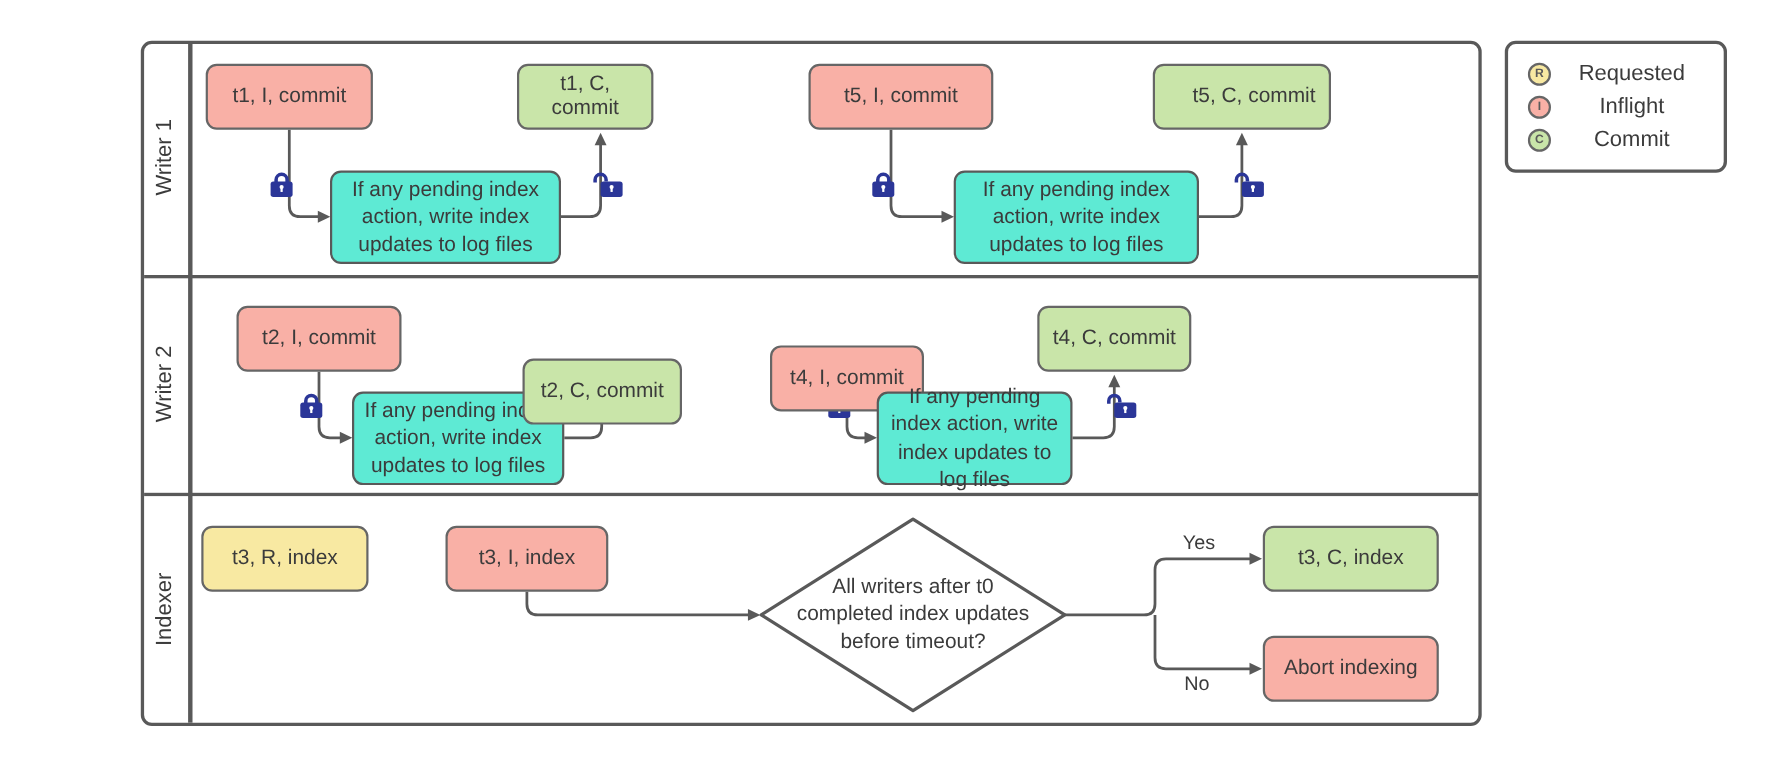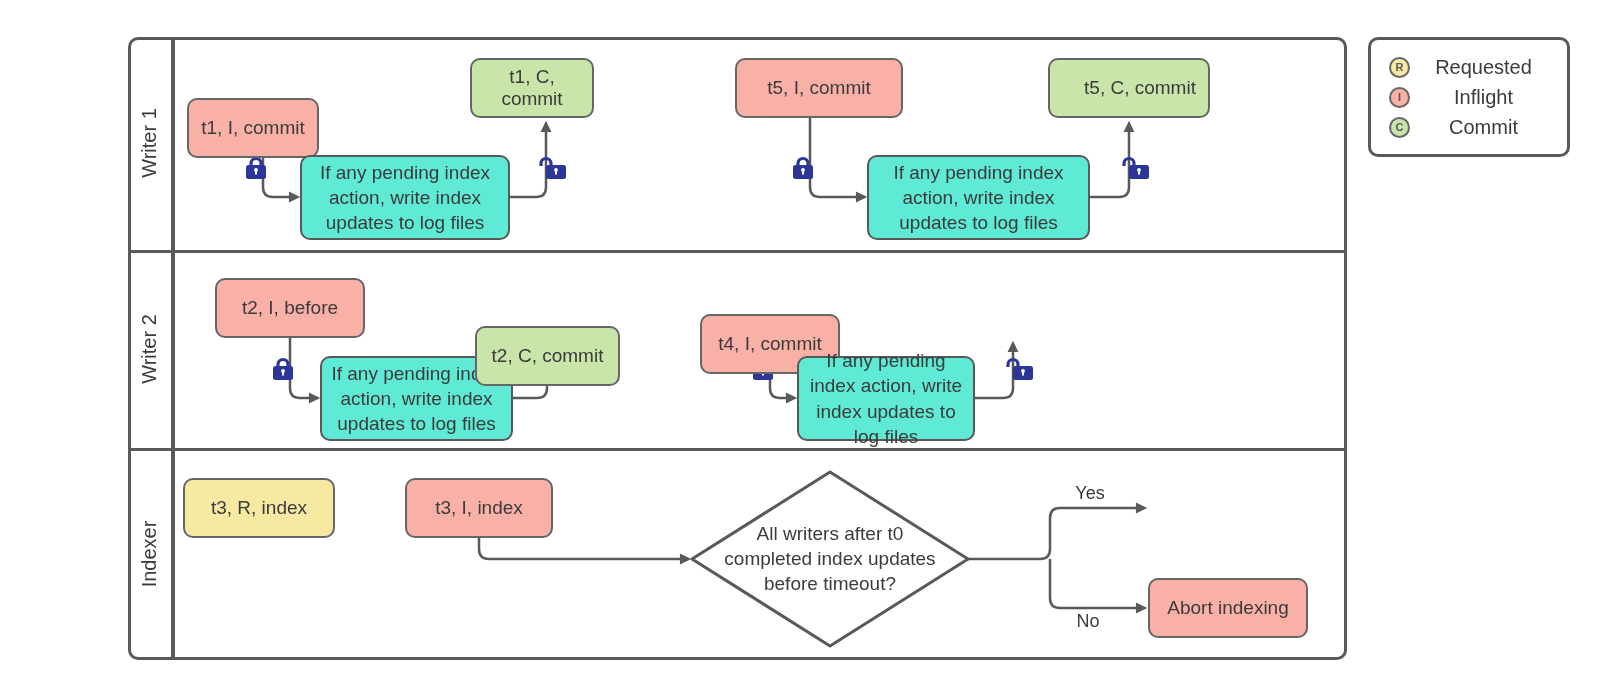--- a/index.html
+++ b/index.html
@@ -106,38 +106,40 @@
 
   <div class="frame">
     <div class="lane-col-line"></div>
     <div class="lane-sep" style="top:210px;"></div>
     <div class="lane-sep" style="top:408px;"></div>
   </div>
   <div class="lane-label" style="left:89px;top:131px;">Writer 1</div>
   <div class="lane-label" style="left:89px;top:337px;">Writer 2</div>
   <div class="lane-label" style="left:89px;top:542px;">Indexer</div>
 
-  <div class="node inflight" style="left:187px;top:58px;width:132px;height:60px;margin-top:40px;">t1, I, commit</div>
+  <div class="node inflight" style="left:187px;top:58px;width:152px;height:60px;">t1, I, commit</div>
   <div class="node process" style="left:300px;top:155px;width:210px;height:85px;">If any pending index action, write index updates to log files</div>
   <div class="node commit" style="left:470px;top:58px;width:124px;height:60px;">t1, C, commit</div>
   <div class="node inflight" style="left:735px;top:58px;width:168px;height:60px;text-align:right;">t5, I, commit</div>
   <div class="node process" style="left:867px;top:155px;width:223px;height:85px;">If any pending index action, write index updates to log files</div>
   <div class="node commit" style="left:1048px;top:58px;width:162px;height:60px;padding-left:28px;">t5, C, commit</div>
 
-  <div class="node inflight" style="left:215px;top:278px;width:150px;height:60px;">t2, I, before</div>
+  <div class="node inflight" style="left:215px;top:278px;width:150px;height:60px;">t2, I, commit</div>
   <div class="node process" style="left:320px;top:356px;width:193px;height:85px;">If any pending index action, write index updates to log files</div>
   <div class="node commit" style="left:475px;top:278px;width:145px;height:60px;margin-top:48px;">t2, C, commit</div>
   <div class="node inflight" style="left:700px;top:278px;width:140px;height:60px;margin-top:36px;">t4, I, commit</div>
   <div class="node process" style="left:797px;top:356px;width:178px;height:85px;">If any pending index action, write index updates to log files</div>
+  <div class="node commit" style="left:943px;top:278px;width:140px;height:60px;">t4, C, commit</div>
 
   <div class="node requested" style="left:183px;top:478px;width:152px;height:60px;">t3, R, index</div>
   <div class="node inflight" style="left:405px;top:478px;width:148px;height:60px;">t3, I, index</div>
   <div class="decision-text">All writers after t0 completed index updates before timeout?</div>
   <div class="branch-label" style="left:1060px;top:483px;">Yes</div>
   <div class="branch-label" style="left:1058px;top:611px;">No</div>
+  <div class="node commit" style="left:1148px;top:478px;width:160px;height:60px;">t3, C, index</div>
   <div class="node inflight" style="left:1148px;top:578px;width:160px;height:60px;">Abort indexing</div>
 
   <div class="legend">
     <div class="legend-row">
       <span class="legend-dot requested">R</span>
       <span class="legend-label">Requested</span>
     </div>
     <div class="legend-row">
       <span class="legend-dot inflight">I</span>
       <span class="legend-label">Inflight</span>

